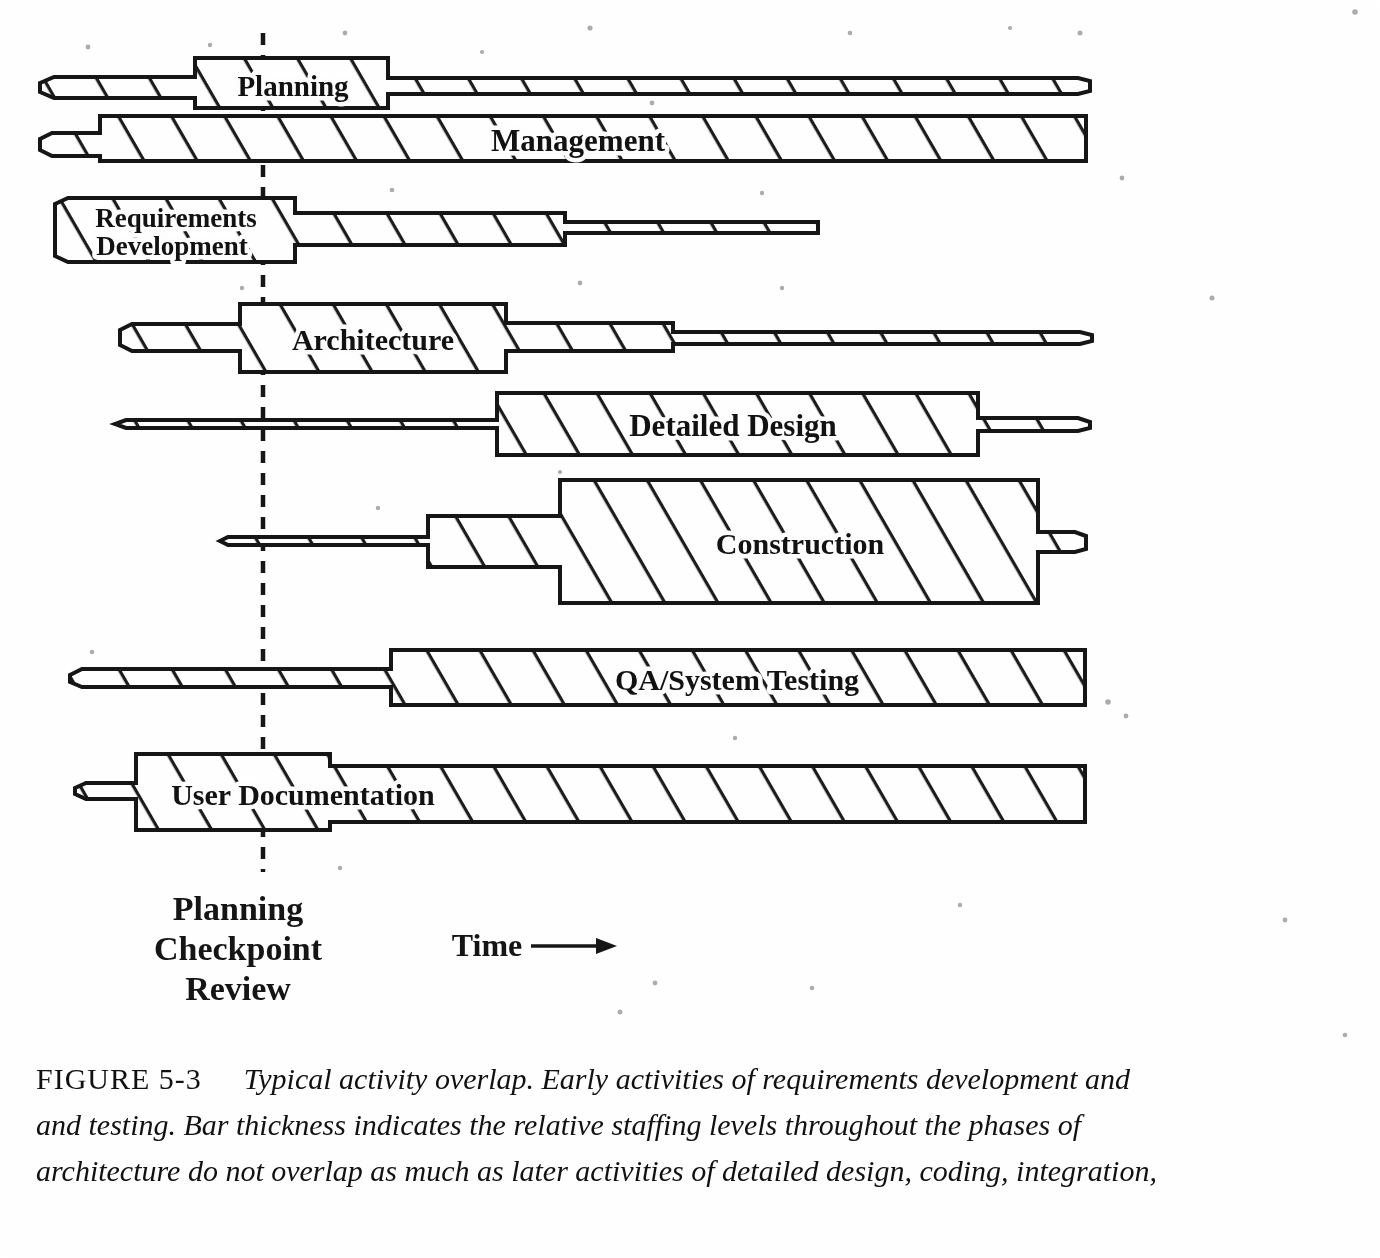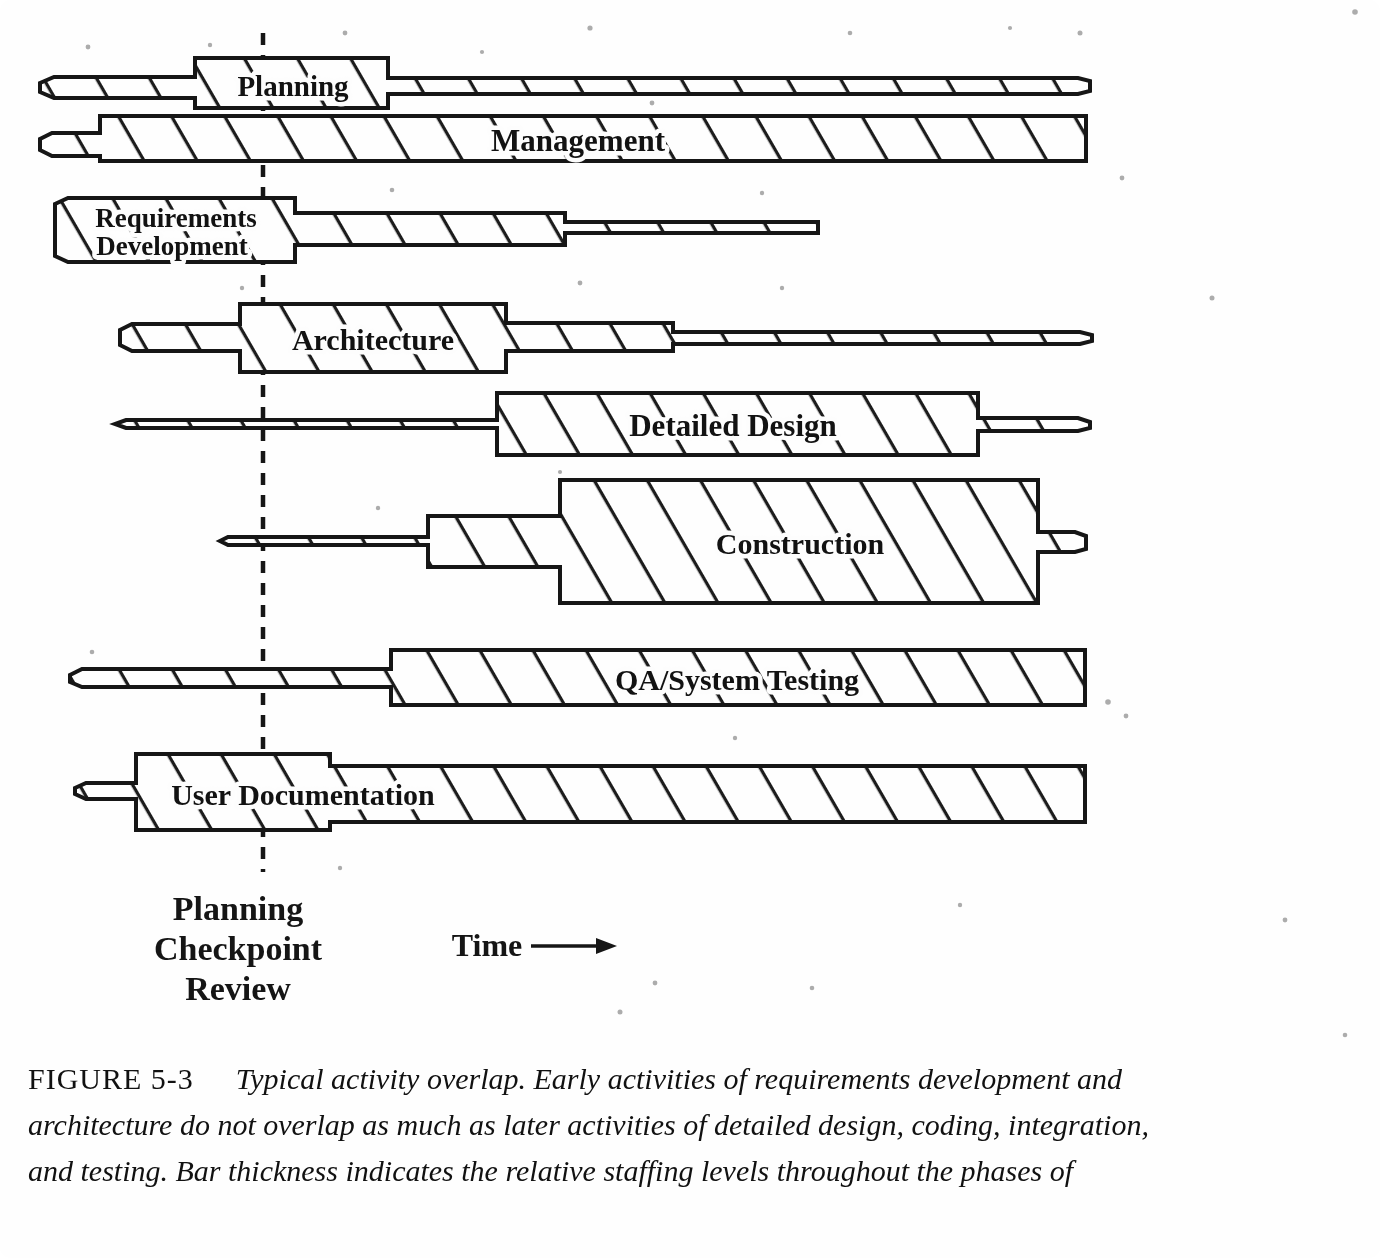--- a/index.html
+++ b/index.html
@@ -33,21 +33,21 @@
     stroke-linejoin: round;
   }
   .annot {
     font-family: "Liberation Serif", serif;
     font-weight: bold;
     fill: #151515;
     text-anchor: middle;
   }
   .caption {
     position: absolute;
-    left: 28px;
+    left: 36px;
     top: 1056px;
     width: 1330px;
     font-size: 30px;
     line-height: 46px;
     color: #111111;
   }
   .caption .fig-label {
     font-style: normal;
     letter-spacing: 1px;
     margin-right: 42px;
@@ -154,17 +154,17 @@
         <circle cx="1285" cy="920" r="2.4"></circle>
       <circle cx="1345" cy="1035" r="2.3"></circle>
         <circle cx="735" cy="738" r="2.2"></circle>
     </g>
   </svg>
 
   <div class="caption">
     <div>
       <span class="fig-label">FIGURE 5-3</span><span class="cap-italic">Typical activity overlap. Early activities of requirements development and</span>
     </div>
+    <div class="cap-italic">and testing. Bar thickness indicates the relative staffing levels throughout the phases of</div>
     <div class="cap-italic">architecture do not overlap as much as later activities of detailed design, coding, integration,</div>
-    <div class="cap-italic">and testing. Bar thickness indicates the relative staffing levels throughout the phases of</div>
   </div>
 
 </div>
 
 </body></html>

